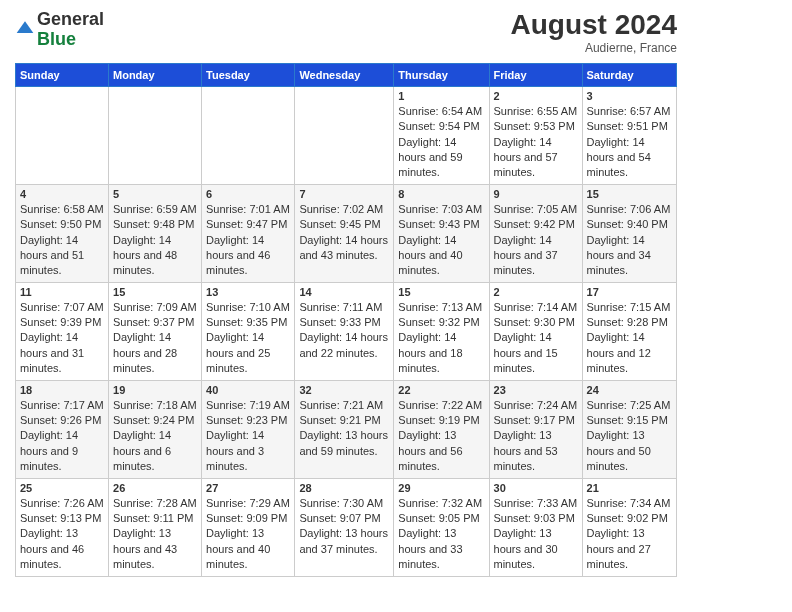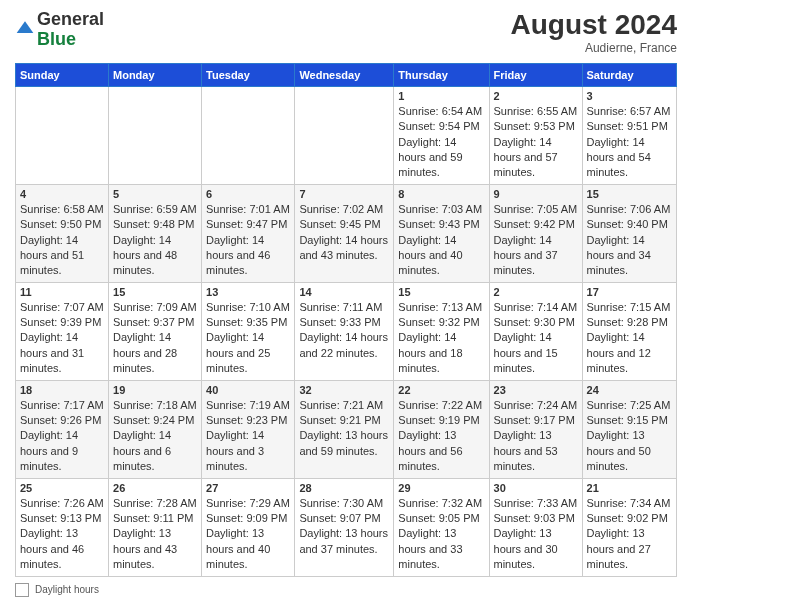--- a/index.html
+++ b/index.html
@@ -277,17 +277,13 @@
             <div class="day-info">Sunrise: 7:33 AM<br>Sunset: 9:03 PM<br>Daylight: 13 hours and 30 minutes.</div>
           </td>
           <td>
             <span class="day-number">21</span>
             <div class="day-info">Sunrise: 7:34 AM<br>Sunset: 9:02 PM<br>Daylight: 13 hours and 27 minutes.</div>
           </td>
         </tr>
       </tbody>
   </table>
 
-  <div class="footer">
-    <span class="footer-box"></span>
-    <span>Daylight hours</span>
-  </div>
 </div>
 
 </body></html>

